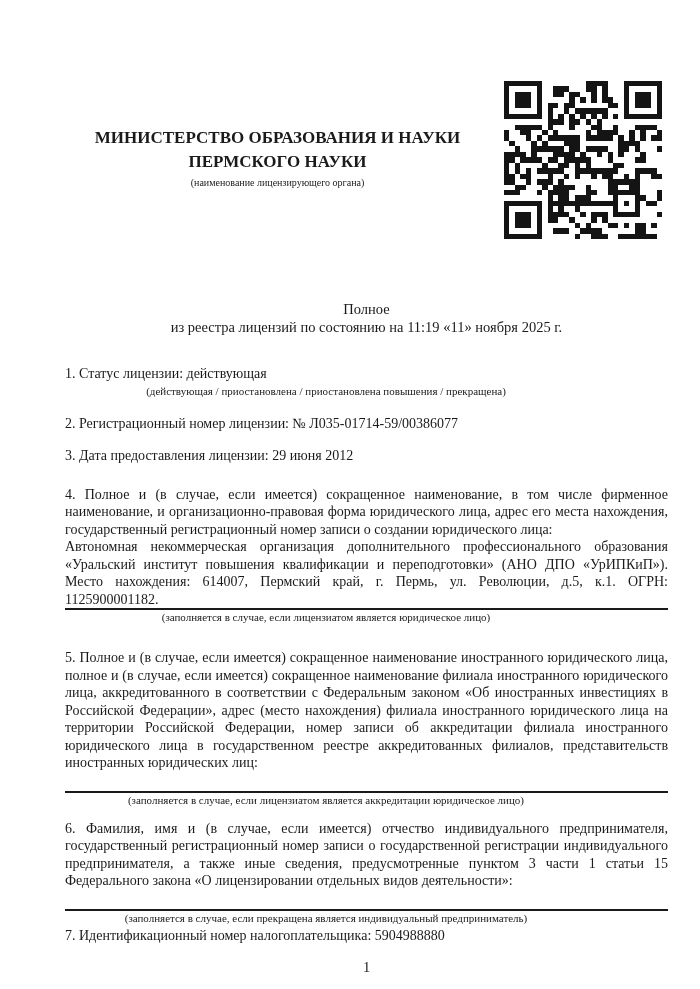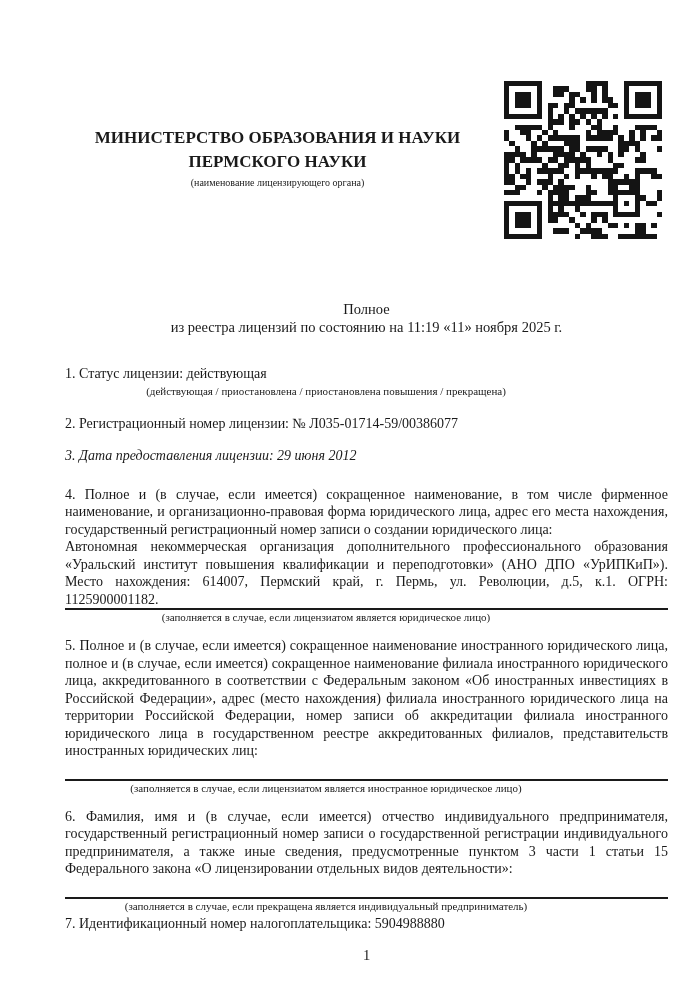--- a/index.html
+++ b/index.html
@@ -17,23 +17,23 @@
   .qr{position:absolute;left:504px;top:81px;width:158px;height:158px;}
   .content{position:absolute;left:65px;top:0;width:603px;}
   .doc-title{margin-top:300px;text-align:center;font-size:14.5px;line-height:18px;}
   .item{font-size:14px;line-height:17.5px;text-align:left;}
   .just{text-align:justify;}
   .note{width:522px;text-align:center;font-size:11px;line-height:15px;}
   .rule{border-top:2px solid #1a1a1a;height:0;width:603px;}
   .mt-item1{margin-top:29px;}
   .mt-note1{margin-top:1px;}
   .mt-item2{margin-top:16px;}
-  .mt-item3{margin-top:15px;font-style:italic;}
+  .mt-item3{margin-top:15px;}
   .mt-item4{margin-top:21px;}
-  .mt-item5{margin-top:12px;}
+  .mt-item5{margin-top:24px;}
   .mt-rule5{margin-top:19px;}
   .mt-item6{margin-top:12px;}
   .mt-rule6{margin-top:19px;}
   .mt-item7{margin-top:1px;}
   .page-number{margin-top:15px;text-align:center;font-size:14.5px;line-height:17.5px;}
 </style>
 </head>
 <body>
 
 <div class="page">
@@ -476,21 +476,21 @@
 
     <div class="item mt-item3">3. Дата предоставления лицензии: 29 июня 2012</div>
 
     <div class="item just mt-item4">4. Полное и (в случае, если имеется) сокращенное наименование, в том числе фирменное наименование, и организационно-правовая форма юридического лица, адрес его места нахождения, государственный регистрационный номер записи о создании юридического лица:</div>
     <div class="item just">Автономная некоммерческая организация дополнительного профессионального образования «Уральский институт повышения квалификации и переподготовки» (АНО ДПО «УрИПКиП»). Место нахождения: 614007, Пермский край, г. Пермь, ул. Революции, д.5, к.1. ОГРН: 1125900001182.</div>
     <div class="rule"></div>
     <div class="note">(заполняется в случае, если лицензиатом является юридическое лицо)</div>
 
     <div class="item just mt-item5">5. Полное и (в случае, если имеется) сокращенное наименование иностранного юридического лица, полное и (в случае, если имеется) сокращенное наименование филиала иностранного юридического лица, аккредитованного в соответствии с Федеральным законом «Об иностранных инвестициях в Российской Федерации», адрес (место нахождения) филиала иностранного юридического лица на территории Российской Федерации, номер записи об аккредитации филиала иностранного юридического лица в государственном реестре аккредитованных филиалов, представительств иностранных юридических лиц:</div>
     <div class="rule mt-rule5"></div>
-    <div class="note">(заполняется в случае, если лицензиатом является иностранное юридическое лицо)</div>
+    <div class="note">(заполняется в случае, если лицензиатом является аккредитации юридическое лицо)</div>
 
     <div class="item just mt-item6">6. Фамилия, имя и (в случае, если имеется) отчество индивидуального предпринимателя, государственный регистрационный номер записи о государственной регистрации индивидуального предпринимателя, а также иные сведения, предусмотренные пунктом 3 части 1 статьи 15 Федерального закона «О лицензировании отдельных видов деятельности»:</div>
     <div class="rule mt-rule6"></div>
     <div class="note">(заполняется в случае, если прекращена является индивидуальный предприниматель)</div>
 
     <div class="item mt-item7">7. Идентификационный номер налогоплательщика: 5904988880</div>
 
     <div class="page-number">1</div>
 
   </div>

